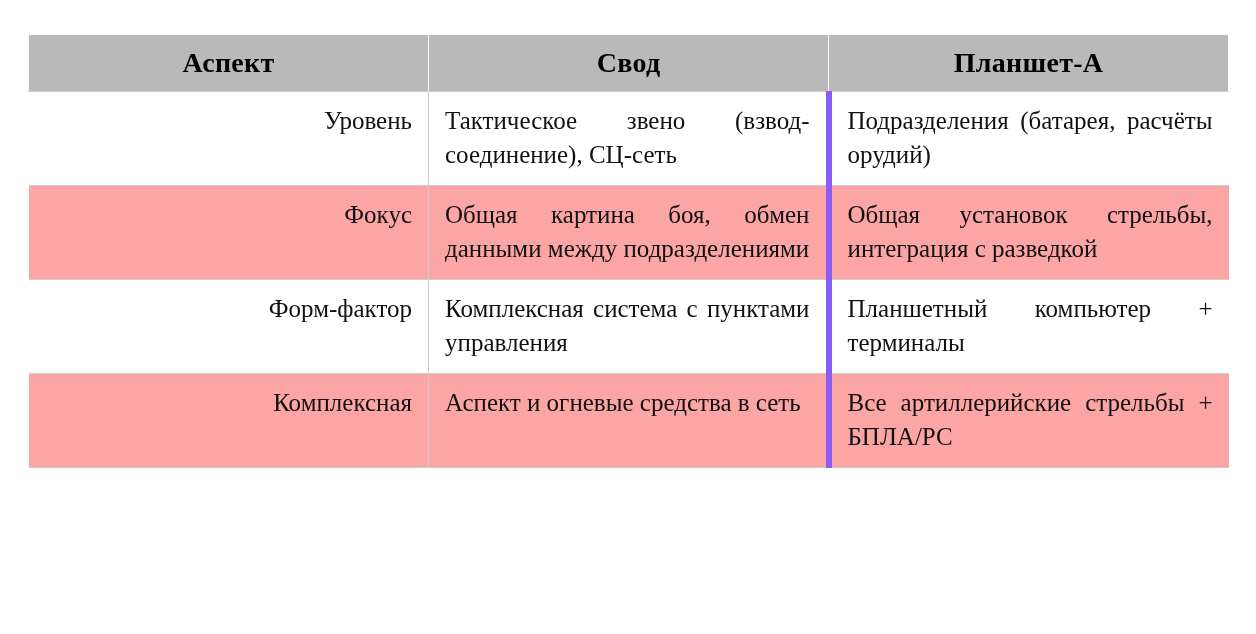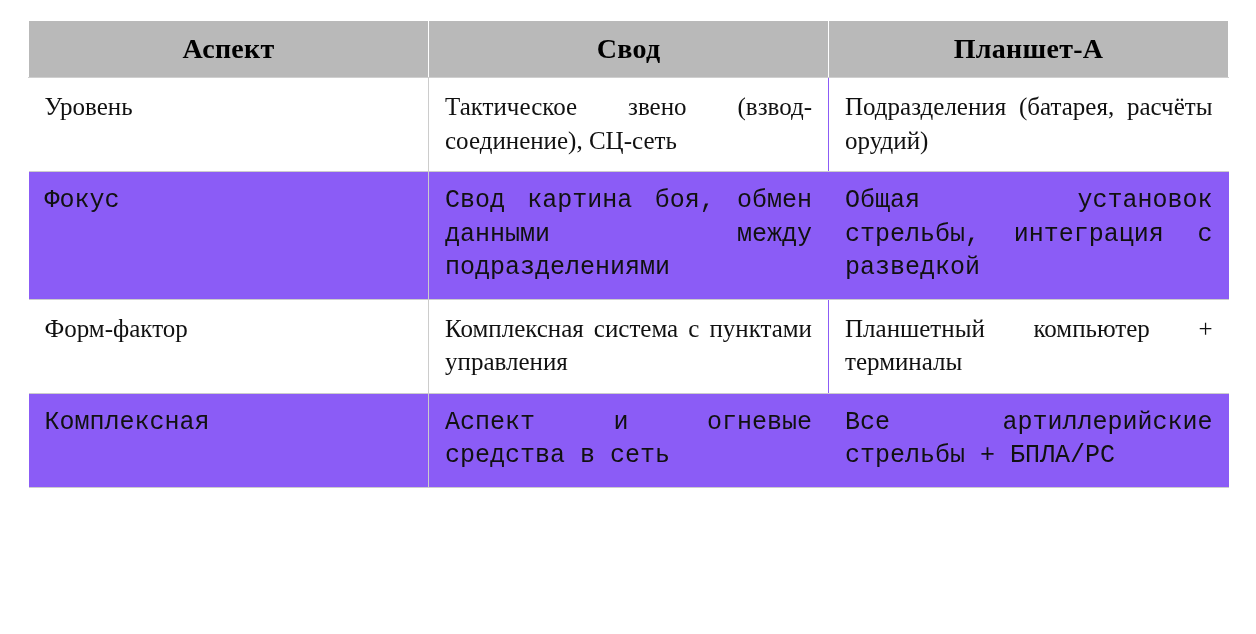--- a/index.html
+++ b/index.html
@@ -9,21 +9,21 @@
   body {
     width: 1256px;
     height: 634px;
     background: #ffffff;
     font-family: "Liberation Serif", serif;
     overflow: hidden;
   }
   .table-wrap {
     width: 1256px;
     box-sizing: border-box;
-    padding: 20px 28px 0 28px;
+    padding: 34px 28px 0 28px;
   }
   table.comparison {
     border-collapse: collapse;
     width: 1200px;
     table-layout: fixed;
   }
   table.comparison col.c0 { width: 400px; }
   table.comparison col.c1 { width: 400px; }
   table.comparison col.c2 { width: 400px; }
 
@@ -44,34 +44,33 @@
     font-size: 25px;
     color: #111111;
     vertical-align: top;
     padding: 12px 16px 14px 16px;
     border-bottom: 1px solid #cccccc;
     line-height: 1.34;
   }
   table.comparison td.col-aspect {
     border-right: 1px solid #cccccc;
     background: inherit;
-    text-align: left;
+    text-align: right;
   }
   table.comparison td.col-mid {
-    border-right: 1px solid #8b5cf6;
+    border-right: 6px solid #8b5cf6;
     text-align: justify;
     text-align-last: left;
   }
   table.comparison td.col-last {
     text-align: justify;
     text-align-last: left;
   }
   table.comparison tr.row-even td {
-    background: #8b5cf6;
-    font-family: Liberation Mono, monospace;
+    background: #fca5a5;
   }
   table.comparison tr.row-odd td {
     background: #ffffff;
   }
   table.comparison tr.last-row td {
     border-bottom: 1px solid #cccccc;
   }
 </style>
 </head>
 <body>
@@ -91,21 +90,21 @@
       </tr>
     </thead>
     <tbody>
       <tr class="row-odd">
         <td class="col-aspect">Уровень</td>
         <td class="col-mid">Тактическое звено (взвод-соединение), СЦ-сеть</td>
         <td class="col-last">Подразделения (батарея, расчёты орудий)</td>
       </tr>
       <tr class="row-even">
         <td class="col-aspect">Фокус</td>
-        <td class="col-mid">Свод картина боя, обмен данными между подразделениями</td>
+        <td class="col-mid">Общая картина боя, обмен данными между подразделениями</td>
         <td class="col-last">Общая установок стрельбы, интеграция с разведкой</td>
       </tr>
       <tr class="row-odd">
         <td class="col-aspect">Форм-фактор</td>
         <td class="col-mid">Комплексная система с пунктами управления</td>
         <td class="col-last">Планшетный компьютер + терминалы</td>
       </tr>
       <tr class="row-even last-row">
         <td class="col-aspect">Комплексная</td>
         <td class="col-mid">Аспект и огневые средства в сеть</td>

